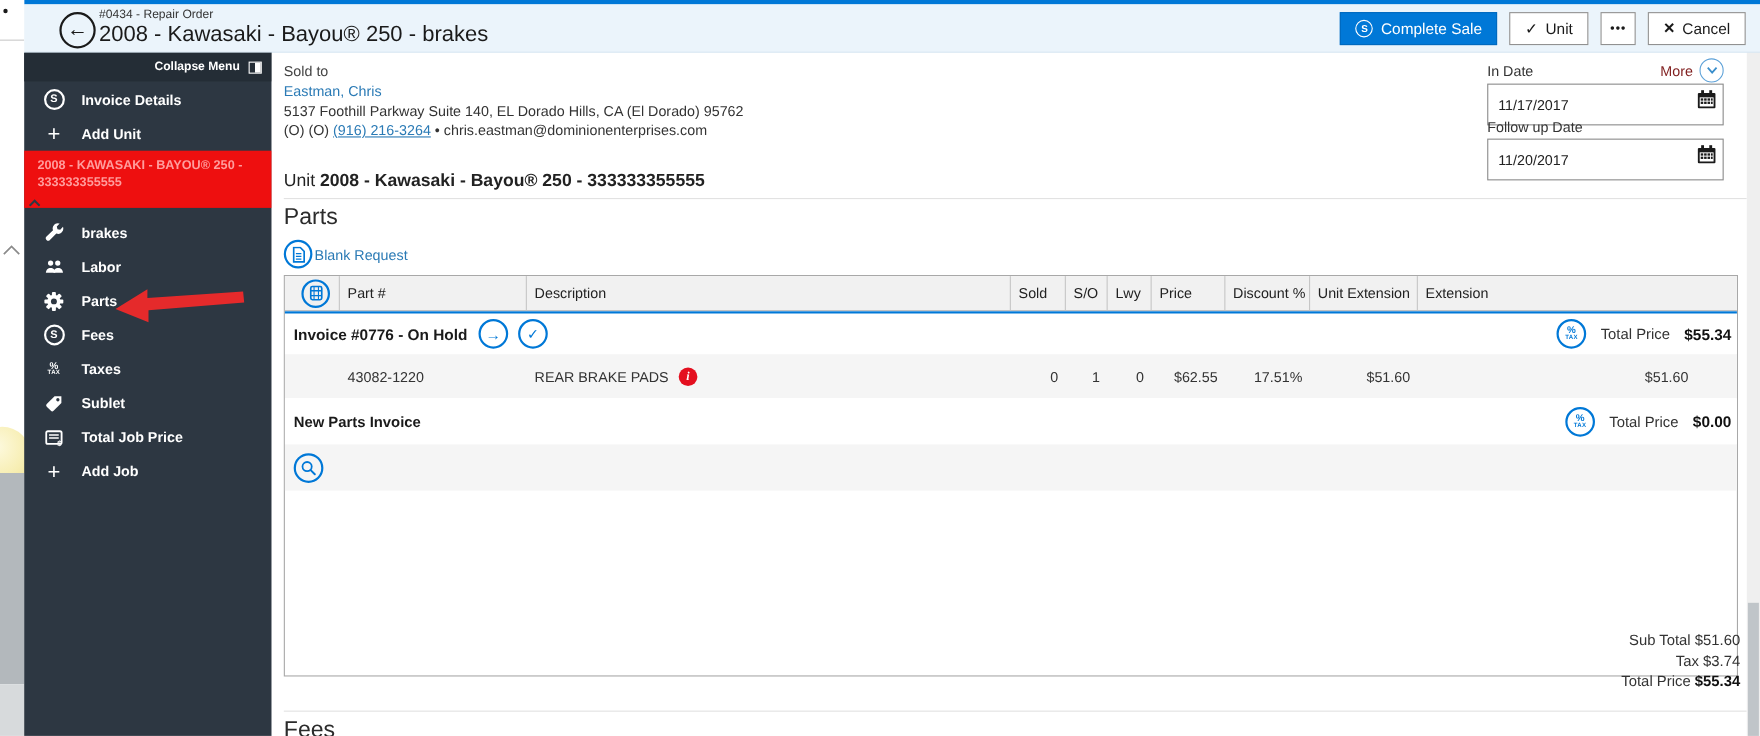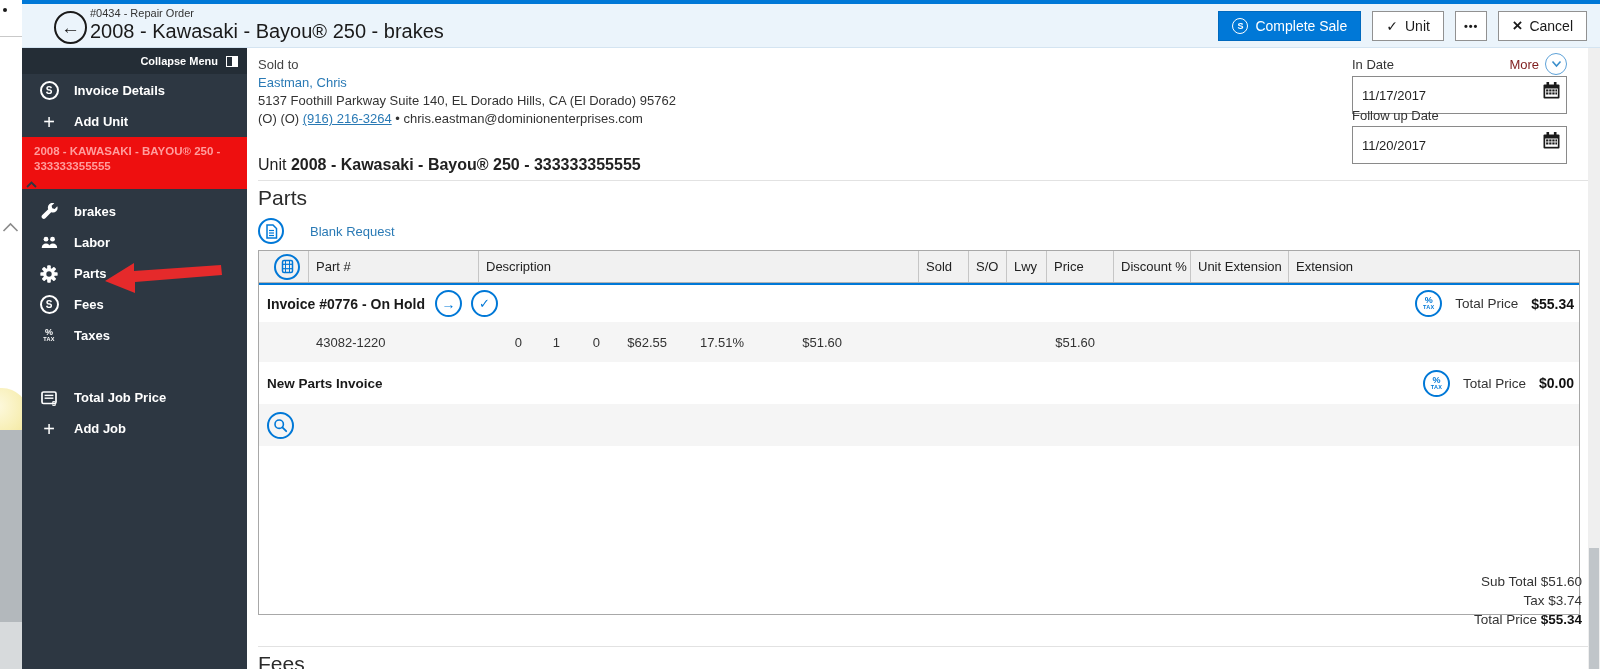--- a/index.html
+++ b/index.html
@@ -71,21 +71,21 @@
 .date-wrap{position:absolute;left:1105px;width:215px;height:38px;border:1px solid #8a8a8a;background:#fff}
 .date-wrap input{position:absolute;left:0;top:0;width:100%;height:100%;border:none;outline:none;
   padding:0 30px 0 9px;font-size:13px;color:#222;font-family:inherit;background:transparent}
 .cal-icon{position:absolute;right:5px;top:4px;cursor:pointer}
 .followup-label{position:absolute;left:1105px;top:60px;font-size:13px;color:#333}
 
 .unit-line{position:absolute;left:11px;top:108px;font-size:16px;color:#222;white-space:nowrap}
 .unit-line b{font-weight:bold}
 .h-divider{position:absolute;left:11px;right:0;height:1px;background:#e2e2e2}
 .section-title{position:absolute;left:11px;font-size:21px;font-weight:400;color:#2b2b2b}
-.blank-request{position:absolute;left:11px;top:170px;display:flex;align-items:center;gap:26px;cursor:pointer}
+.blank-request{position:absolute;left:11px;top:170px;display:flex;align-items:center;gap:2px;cursor:pointer}
 .blank-request .txt{font-size:13px;color:#2a7ab5}
 .ring{border:2px solid #0078d7;border-radius:50%;display:inline-flex;align-items:center;justify-content:center;flex:none;background:#fff}
 .ring-27{width:27px;height:27px}
 .ring-26{width:26px;height:26px}
 .blue{color:#0078d7}
 
 
 .ptable{position:absolute;left:11px;top:202px;width:1322px;height:365px;border:1px solid #a8a8a8;background:#fff}
 .thead{display:flex;height:32px;background:#f1f1f1;border-bottom:1px solid #b3b3b3}
 .th{display:flex;align-items:center;padding-left:7px;font-size:13px;color:#222;border-right:1px solid #c6c6c6;flex:none}
@@ -231,20 +231,29 @@
       <span class="si-label">Fees</span>
     </div>
     <div class="side-item" style="top:272px">
       <span class="si-icon">
         <i class="taxstack" style="color:#fff">
             <span class="p">%</span>
             <span class="t">TAX</span>
           </i>
       </span>
       <span class="si-label">Taxes</span>
+    </div>
+    <div class="side-item" style="top:303px">
+      <span class="si-icon">
+        <svg width="16" height="16" viewBox="0 0 16 16" fill="#fff">
+            <path d="M14.8 1.2H8.6L1.5 8.3a1.7 1.7 0 0 0 0 2.4l3.8 3.8a1.7 1.7 0 0 0 2.4 0l7.1-7.1z"></path>
+            <circle cx="11.6" cy="4.4" r="1.5" fill="#2d3742"></circle>
+          </svg>
+      </span>
+      <span class="si-label">Sublet</span>
     </div>
     <div class="side-item" style="top:334px">
       <span class="si-icon">
         <svg width="17" height="16" viewBox="0 0 17 16">
             <rect x="1" y="2" width="14" height="11.5" rx="1.5" fill="none" stroke="#fff" stroke-width="1.7"></rect>
             <line x1="3.6" y1="5.4" x2="12.4" y2="5.4" stroke="#fff" stroke-width="1.4"></line>
             <line x1="3.6" y1="8.2" x2="12.4" y2="8.2" stroke="#fff" stroke-width="1.4"></line>
             <text x="11" y="15.5" font-size="7" font-weight="bold" fill="#fff">$</text>
           </svg>
       </span>
@@ -383,20 +392,24 @@
               </i>
             </span>
           <span class="tp-label">Total Price</span>
           <span class="tp-value">$55.34</span>
         </span>
       </div>
 
       <div class="part-row">
         <span class="cell c-icon"></span>
         <span class="cell c-part">43082-1220</span>
+        <span class="cell c-desc desc-flex">
+          <span>REAR BRAKE PADS</span>
+          <span class="info-badge">i</span>
+        </span>
         <span class="cell c-sold num">0</span>
         <span class="cell c-so num">1</span>
         <span class="cell c-lwy num">0</span>
         <span class="cell c-price num">$62.55</span>
         <span class="cell c-disc num">17.51%</span>
         <span class="cell c-uext num">$51.60</span>
         <span class="cell c-ext num" style="padding-right:36px">$51.60</span>
       </div>
 
       <div class="group-row no-top">

